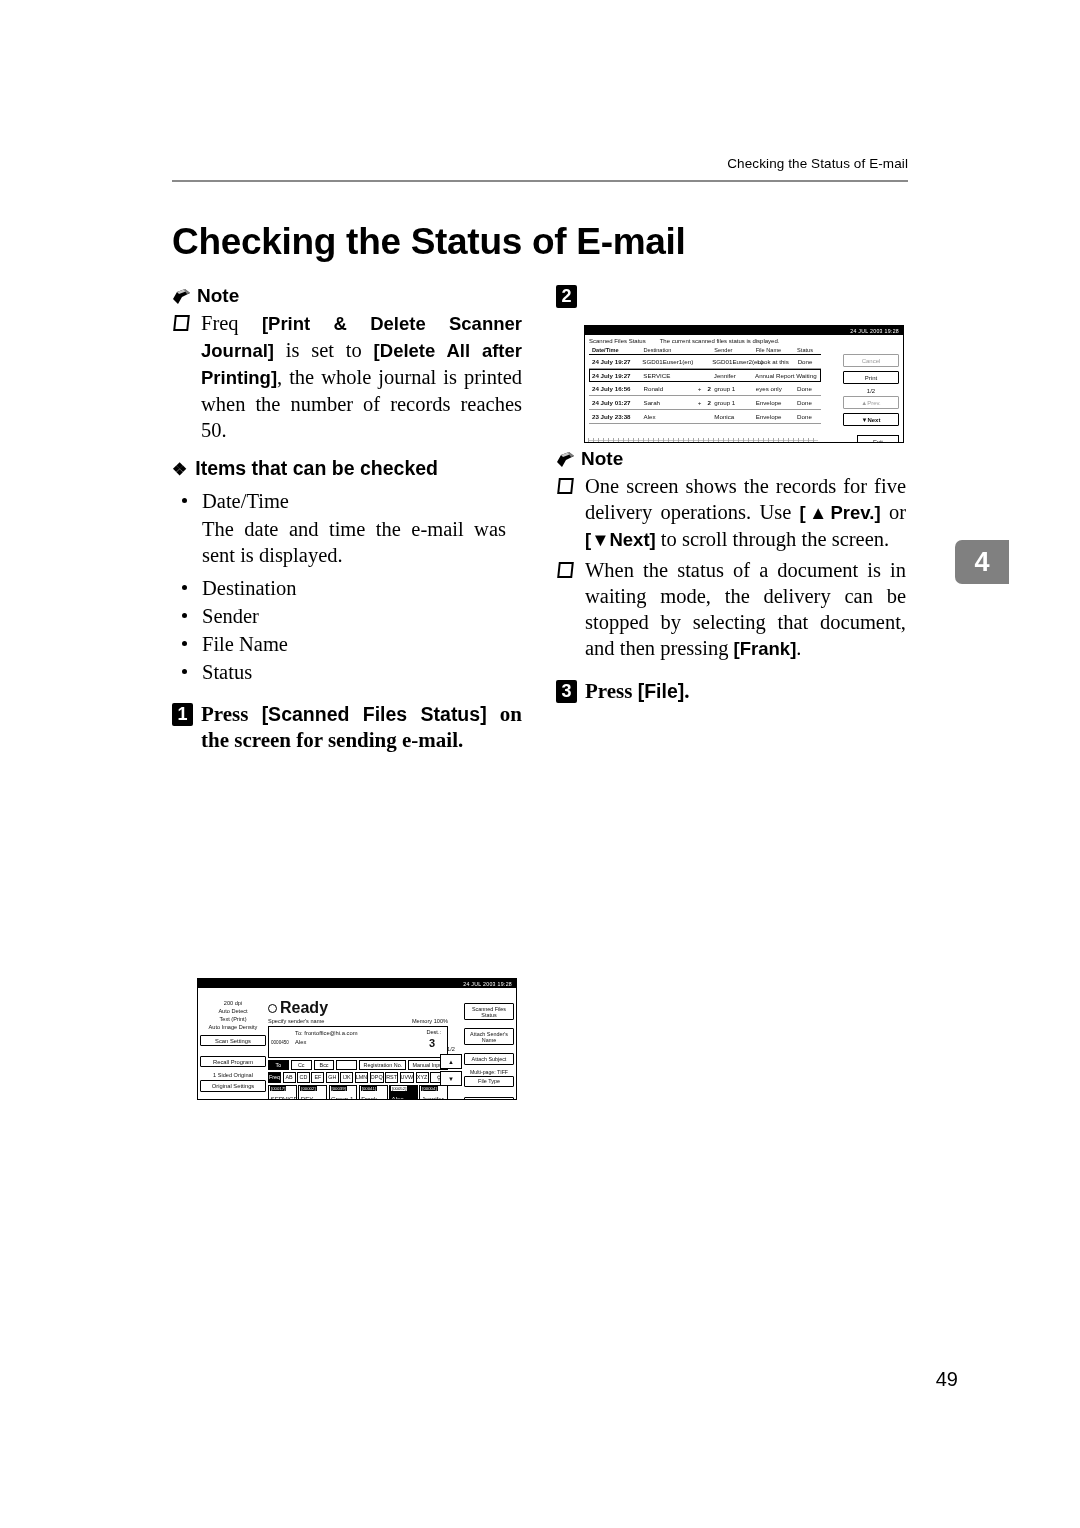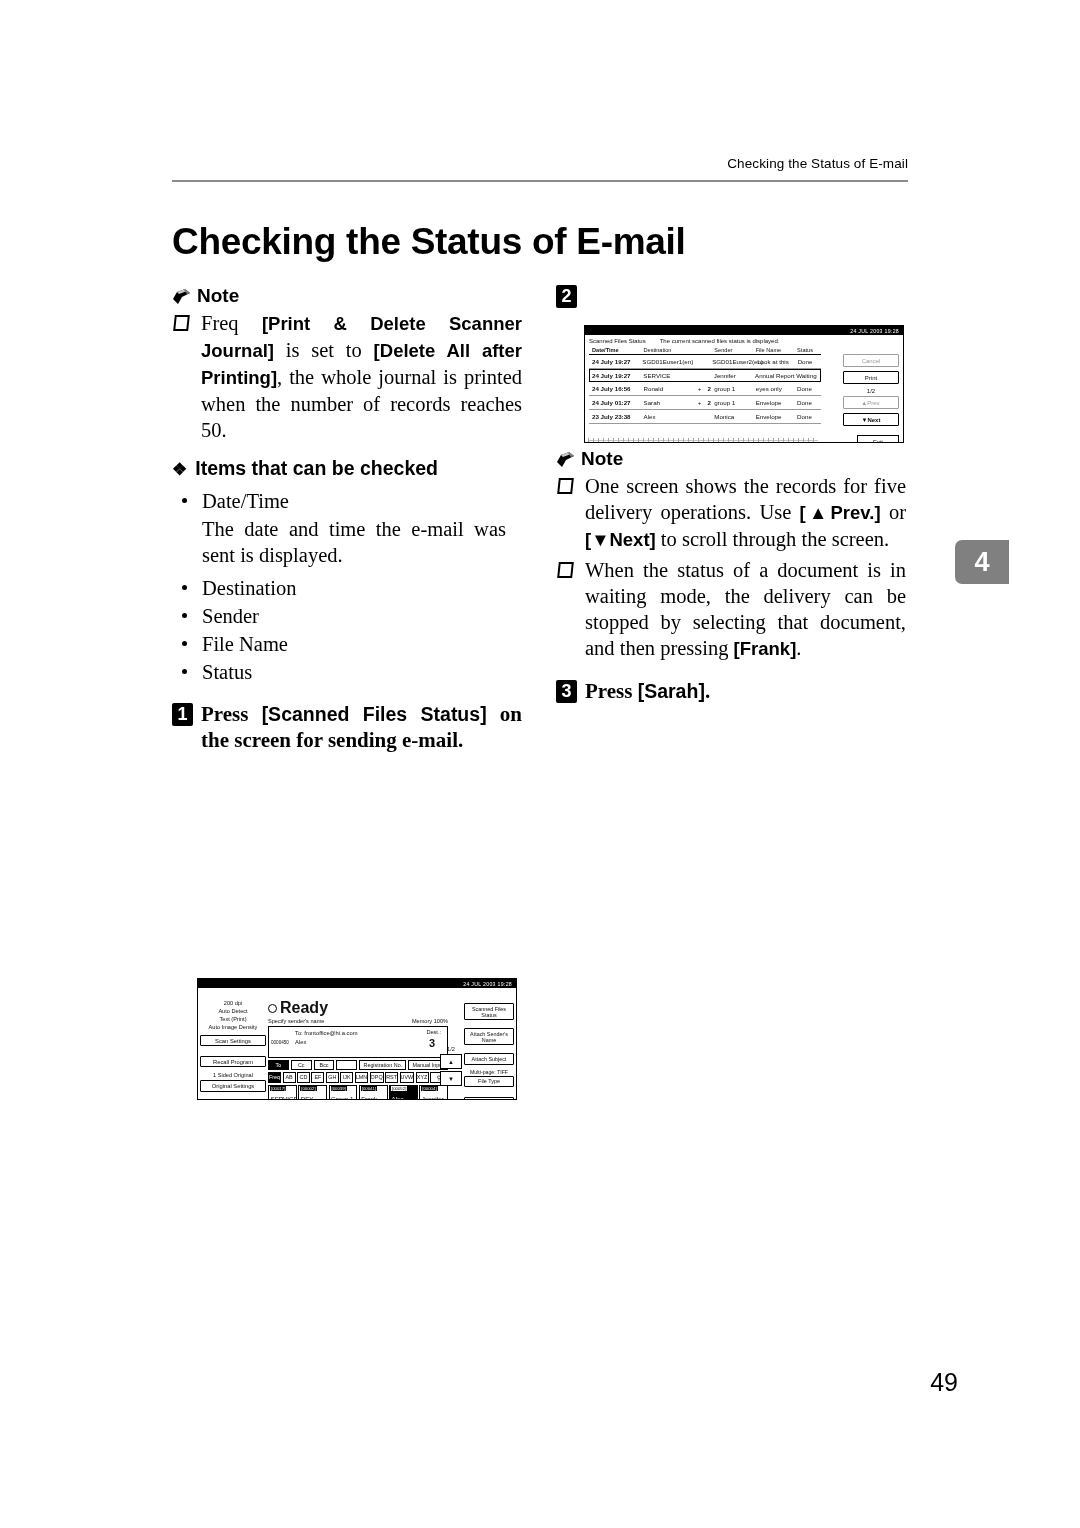--- a/index.html
+++ b/index.html
@@ -324,21 +324,21 @@
     padding: 1.2px 0; background:#fff;
   }
 
   
   #folio {
     position: absolute;
     left: 0; top: 1368px;
     width: 958px;
     text-align: right;
     font-family: "Liberation Sans", sans-serif;
-    font-size: 25px;
+    font-size: 20px;
   }
 </style>
 </head>
 <body>
 
 <div id="running-header">Checking the Status of E-mail</div>
 <div id="header-rule"></div>
 
 <h1 id="page-title">Checking the Status of E-mail</h1>
 
@@ -424,21 +424,21 @@
     <span>One screen shows the records for five delivery operations. Use </span><b class="ui-lbl">[▲Prev.]</b><span> or </span><b class="ui-lbl">[▼Next]</b><span> to scroll through the screen.</span>
   </p>
 
   <p class="note-item">
     <span class="sqbullet"></span>
     <span>When the status of a document is in waiting mode, the delivery can be stopped by selecting that document, and then pressing </span><b class="ui-lbl">[Frank]</b><span>.</span>
   </p>
 
   <div class="step">
     <div class="step-num">3</div>
-    <div class="step-text nojust"><span>Press </span><span class="ui-lbl">[Sarah]</span><span>.</span></div>
+    <div class="step-text nojust"><span>Press </span><span class="ui-lbl">[File]</span><span>.</span></div>
   </div>
 
 </div>
 
 <div class="lcd" id="lcd-status">
   <div class="lcd-titlebar">24 JUL  2003 19:28</div>
   <div class="inner">
     <div class="st-head">
       <span>Scanned Files Status</span>
       <span>The current scanned files status is displayed.</span>

